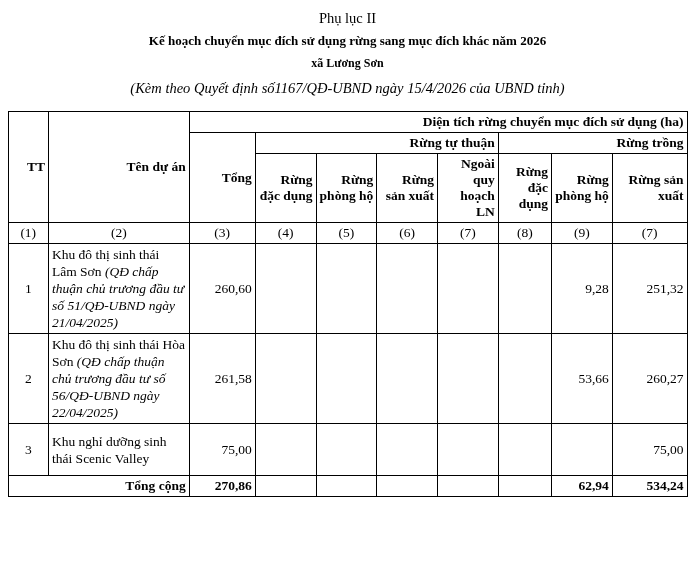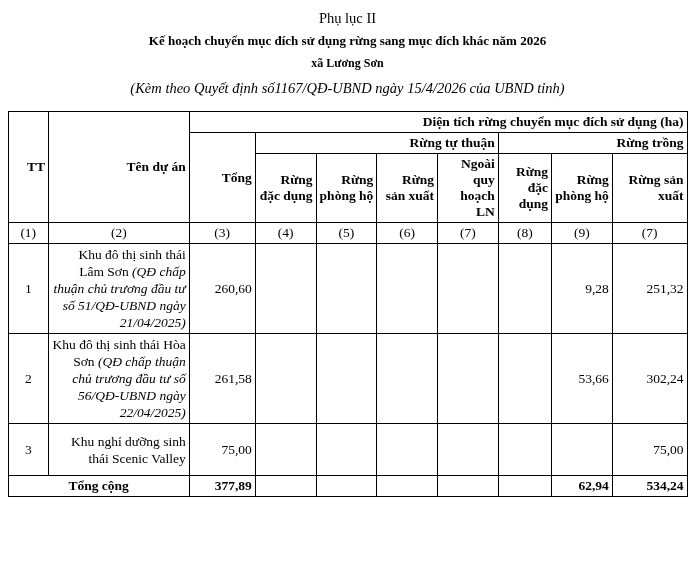--- a/index.html
+++ b/index.html
@@ -65,39 +65,39 @@
   .rownum {
     text-align: center;
     vertical-align: middle;
   }
   .colref td {
     text-align: center;
     font-size: 13px;
     padding: 1px 2px;
   }
   .proj-cell {
-    text-align: right;
+    text-align: left;
     vertical-align: top;
     line-height: 17px;
     padding: 3px 5px 3px 8px;
   }
   .proj-cell .note {
     font-style: italic;
   }
   .num {
     text-align: right;
     vertical-align: middle;
     padding-right: 6px;
     margin-left: 8px;
   }
   .total-row td {
     font-weight: bold;
   }
   .total-label {
-    text-align: center;
+    text-align: right;
     font-weight: bold;
   }
   .tt-head {
     width: 38px;
   }
   .name-head {
     width: 132px;
     font-family: Liberation Serif, serif;
   }
   .tong-head {
@@ -183,39 +183,39 @@
       <tr style="height:84px">
         <td class="rownum">2</td>
         <td class="proj-cell"><span>Khu đô thị sinh thái Hòa Sơn </span><span class="note">(QĐ chấp thuận chủ trương đầu tư số 56/QĐ-UBND ngày 22/04/2025)</span></td>
         <td class="num">261,58</td>
         <td class="num"></td>
         <td class="num"></td>
         <td class="num"></td>
         <td class="num"></td>
         <td class="num"></td>
         <td class="num">53,66</td>
-        <td class="num">302,24</td>
+        <td class="num">260,27</td>
       </tr>
 
       <tr style="height:52px">
         <td class="rownum">3</td>
         <td class="proj-cell"><span>Khu nghỉ dưỡng sinh thái Scenic Valley</span><span class="note"></span></td>
         <td class="num">75,00</td>
         <td class="num"></td>
         <td class="num"></td>
         <td class="num"></td>
         <td class="num"></td>
         <td class="num"></td>
         <td class="num"></td>
         <td class="num">75,00</td>
       </tr>
 
       <tr class="total-row">
         <td colspan="2" class="total-label">Tổng cộng</td>
-        <td class="num">377,89</td>
+        <td class="num">270,86</td>
         <td class="num"></td>
         <td class="num"></td>
         <td class="num"></td>
         <td class="num"></td>
         <td class="num"></td>
         <td class="num">62,94</td>
         <td class="num">534,24</td>
       </tr>
     </tbody>
   </table>

